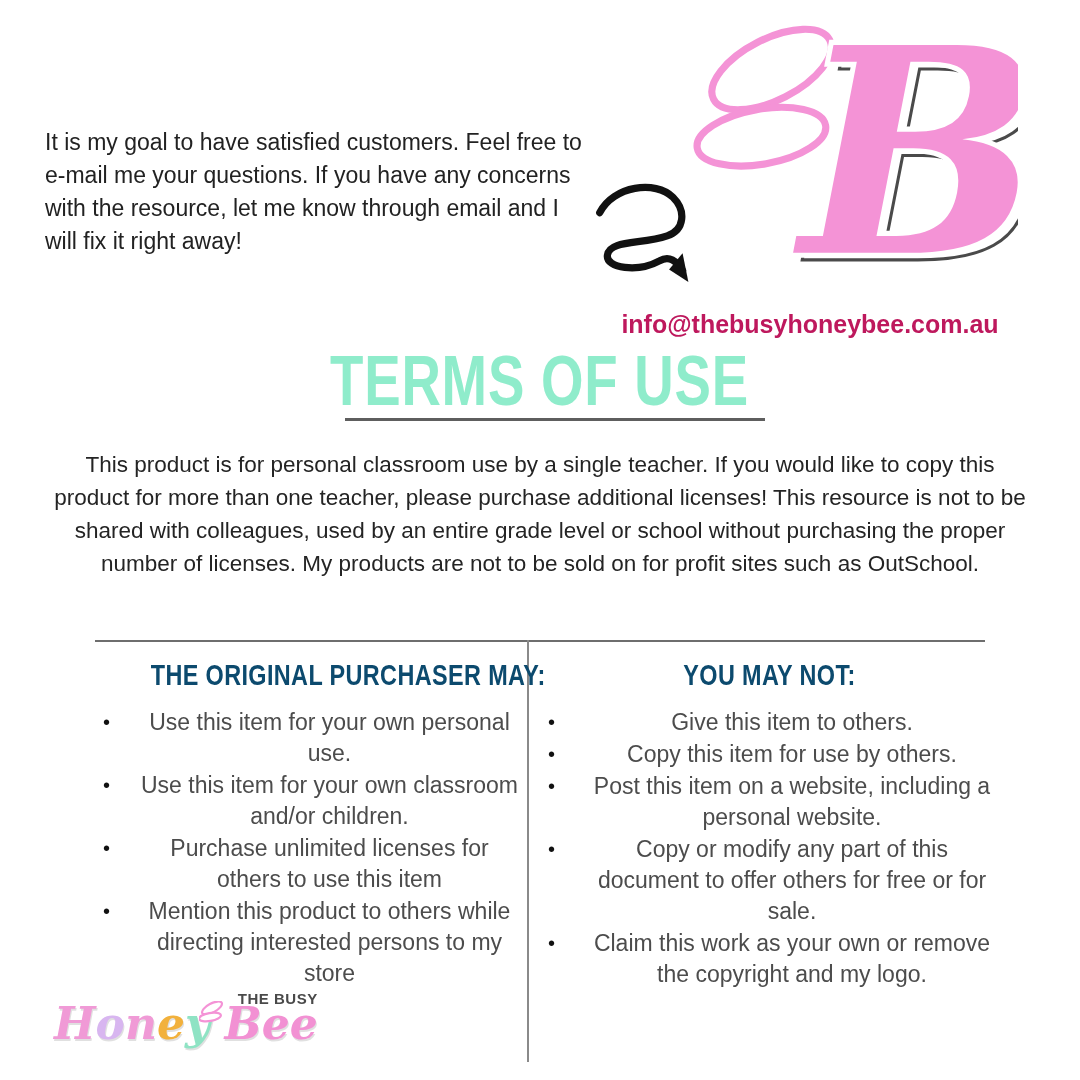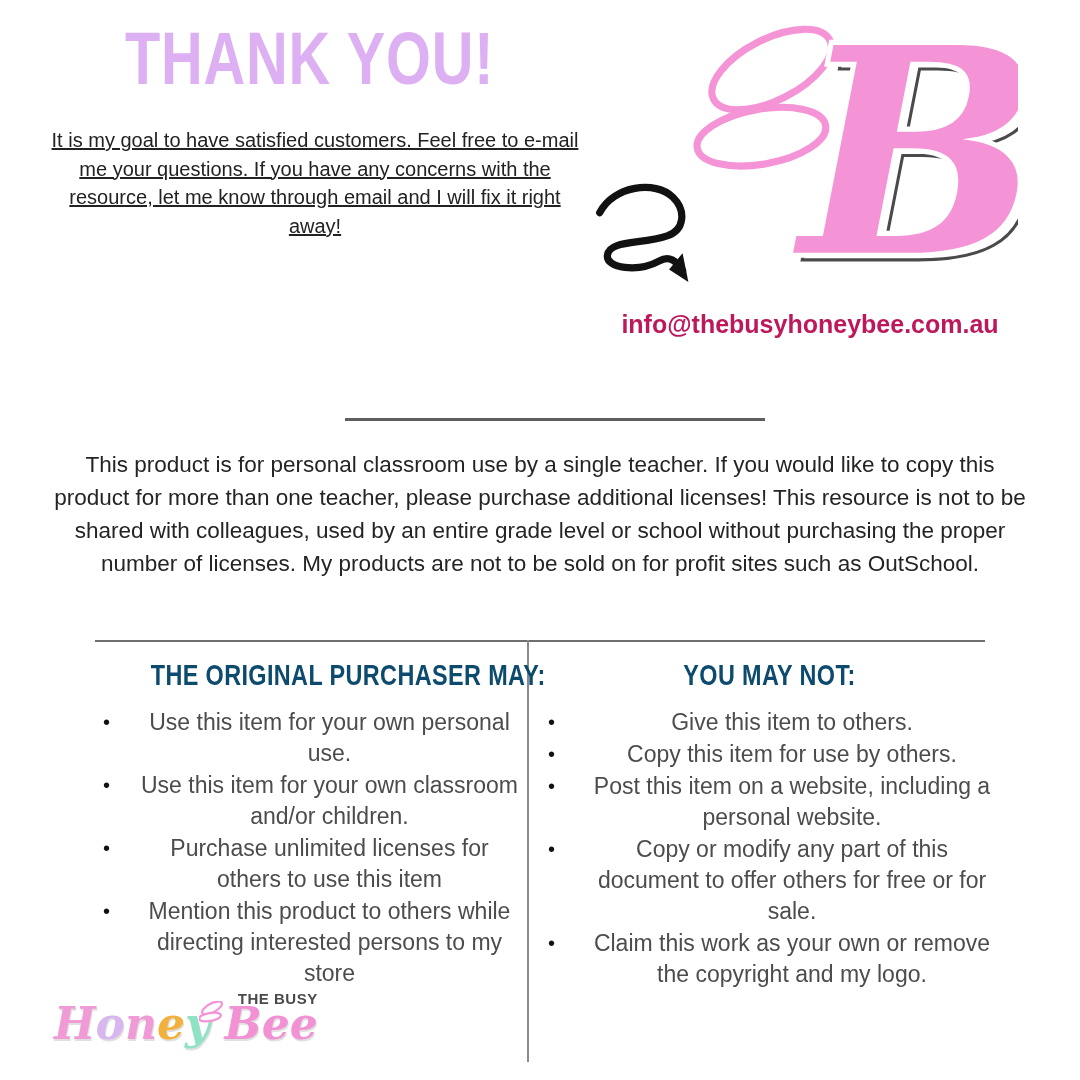--- a/index.html
+++ b/index.html
@@ -3,21 +3,21 @@
 <meta charset="utf-8">
 <style>
   html,body { margin:0; padding:0; background:#ffffff; }
   .page {
     position:relative; width:1080px; height:1080px; background:#ffffff;
     font-family:"Liberation Sans", sans-serif; color:#1f1f1f; overflow:hidden;
   }
   .display { display:inline-block; font-weight:800; transform:scaleX(.78); transform-origin:center; white-space:nowrap; letter-spacing:1px; }
 
   .thank-title { position:absolute; top:22px; left:60px; width:500px; text-align:center; font-size:74px; line-height:1; }
-  .thank-body  { position:absolute; top:126px; left:45px; width:540px; text-align:center; font-size:20px; line-height:1.43; color:#222;text-decoration:underline; }
+  .thank-body  { position:absolute; top:126px; left:45px; width:540px; font-size:23px; line-height:1.43; color:#222; }
 
   .arrow-doodle { position:absolute; top:178px; left:592px; width:106px; height:108px; }
 
   .bee-logo { position:absolute; top:6px; left:682px; width:336px; height:296px; }
 
   .email { position:absolute; top:310px; left:580px; width:460px; text-align:center; font-size:25px; font-weight:700; color:#be185d; }
 
   .terms-title-wrap { position:absolute; top:346px; left:0; width:1080px; text-align:center; }
   .terms-title { font-size:70px; line-height:1; }
   .terms-underline { position:absolute; top:418px; left:345px; width:420px; height:3px; }
@@ -42,39 +42,39 @@
   .logo-top { font-size:15px; font-weight:800; letter-spacing:.5px; color:#4a4a4a; margin-left:48px; margin-bottom:-6px;text-align:right; }
   .logo-script { font-family:"DejaVu Serif", serif; font-style:italic; font-weight:700; font-size:44px; line-height:1;
                  text-shadow:1px 2px 0 rgba(0,0,0,0.12); white-space:nowrap;margin-left:32px; }
   .logo-wings { display:inline-block; width:34px; height:24px; margin:0 -8px -2px -12px; vertical-align:super; }
 </style>
 </head>
 <body>
 
 <div class="page">
 
-  <div class="thank-title">
-    <span class="display" style="color: rgb(220, 176, 242);">THANK YOU!</span>
-  </div>
   <div class="thank-body">It is my goal to have satisfied customers. Feel free to e-mail me your questions. If you have any concerns with the resource, let me know through email and I will fix it right away!</div>
 
   <svg class="arrow-doodle" viewBox="0 0 110 112">
     <path d="M8 36 C 22 8, 66 2, 84 20 C 98 34, 96 54, 78 60 C 52 69, 18 64, 16 80 C 14 94, 48 98, 70 86 C 80 80, 88 86, 94 96" fill="none" stroke-width="7.5" stroke-linecap="round" style="stroke: rgb(17, 17, 17);"></path>
     <polygon points="100,108 80,95 94,78" style="fill: rgb(17, 17, 17);"></polygon>
   </svg>
 
   <svg class="bee-logo" viewBox="0 0 330 290">
     <ellipse cx="88" cy="62" rx="64" ry="30" transform="rotate(-27 88 62)" fill="#ffffff" stroke-width="7" style="stroke: rgb(244, 147, 214);"></ellipse>
     <ellipse cx="78" cy="128" rx="64" ry="27" transform="rotate(-10 78 128)" fill="#ffffff" stroke-width="7" style="stroke: rgb(244, 147, 214);"></ellipse>
     <text x="234" y="242" text-anchor="middle" font-family="DejaVu Serif, serif" font-style="italic" font-weight="bold" font-size="280" fill="none" stroke="#4a4a4a" stroke-width="3" transform="translate(9,7)">B</text>
     <text x="234" y="242" text-anchor="middle" font-family="DejaVu Serif, serif" font-style="italic" font-weight="bold" font-size="280" stroke="#ffffff" stroke-width="10" paint-order="stroke" style="fill: rgb(244, 147, 214);">B</text>
   </svg>
 
   <div class="email">info@thebusyhoneybee.com.au</div>
 
+  <div class="terms-title-wrap">
+    <span class="display terms-title" style="color: rgb(143, 236, 203);">TERMS OF USE</span>
+  </div>
   <div class="terms-underline" style="background-color: rgb(94, 94, 94);"></div>
 
   <div class="terms-body">This product is for personal classroom use by a single teacher. If you would like to copy this product for more than one teacher, please purchase additional licenses! This resource is not to be shared with colleagues, used by an entire grade level or school without purchasing the proper number of licenses. My products are not to be sold on for profit sites such as OutSchool.</div>
 
   <div class="divider-h" style="background-color: rgb(110, 110, 110);"></div>
   <div class="divider-v" style="background-color: rgb(138, 138, 138);"></div>
 
   <div class="col col-left">
     <div class="col-heading">
       <span class="display">THE ORIGINAL PURCHASER MAY:</span>

